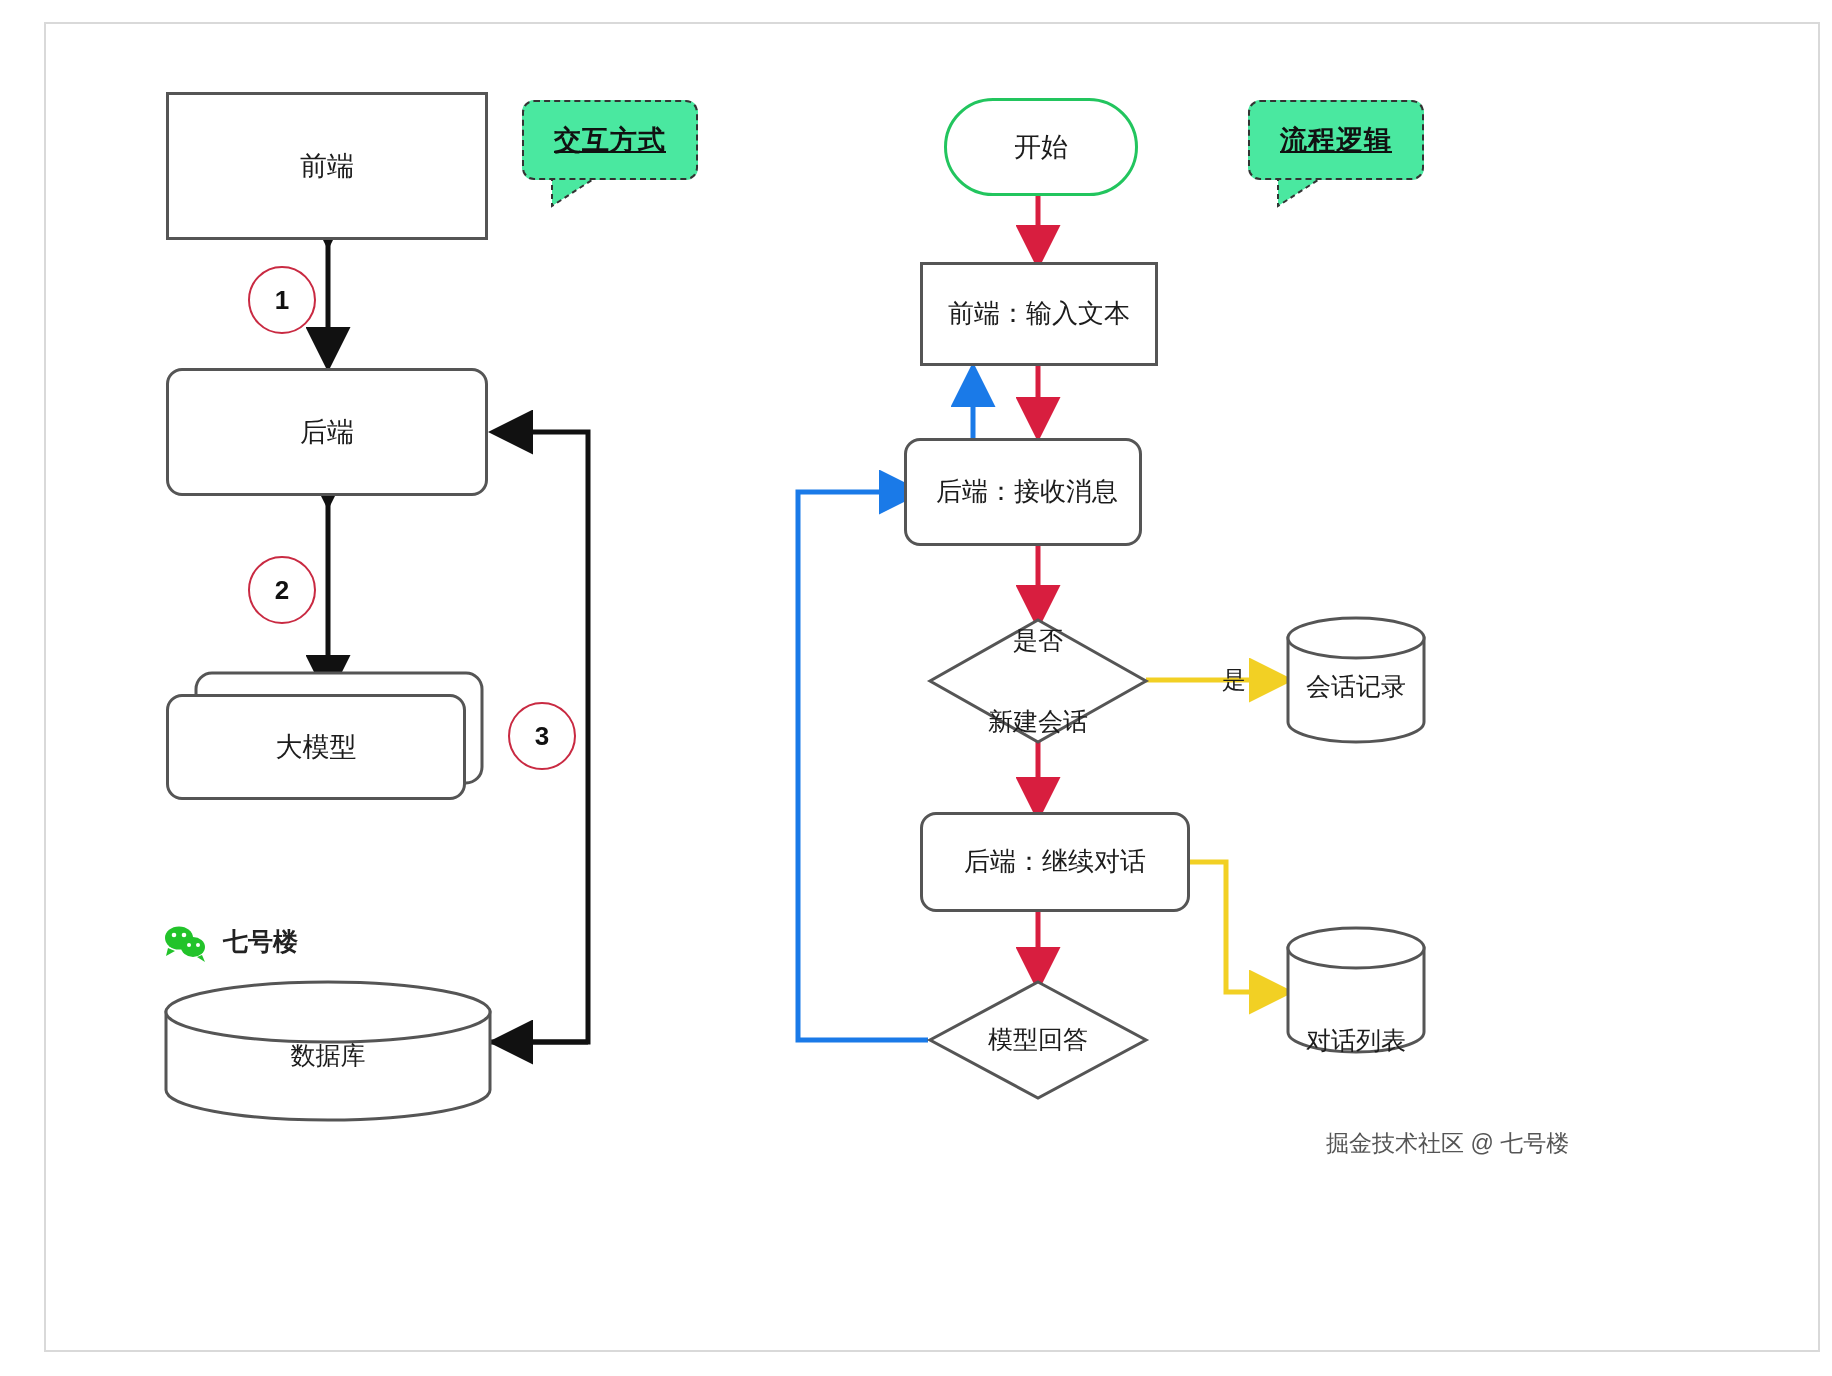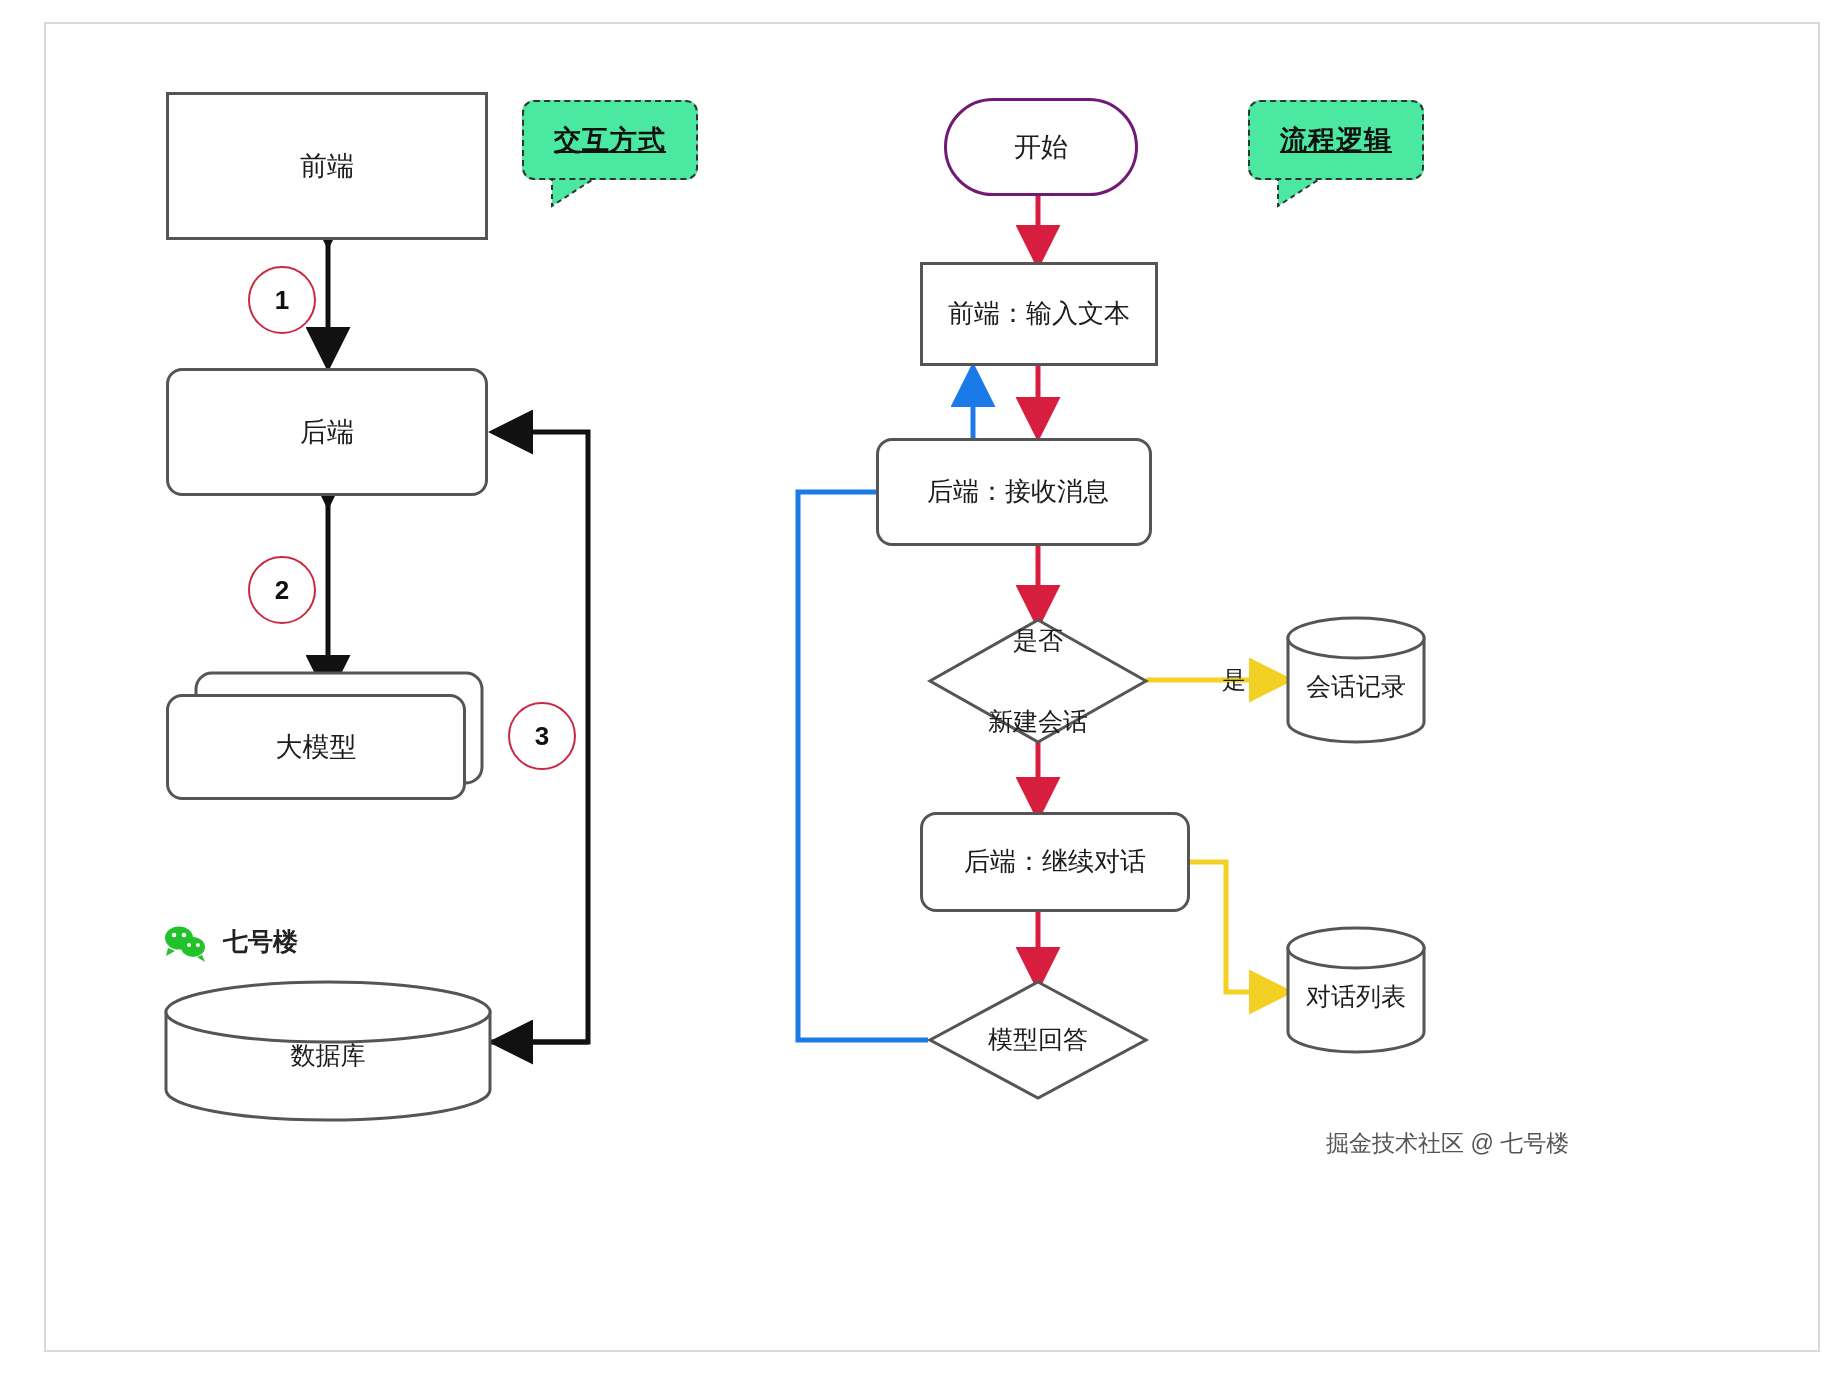--- a/index.html
+++ b/index.html
@@ -4,21 +4,21 @@
 <style>
   html,body{margin:0;padding:0;background:#ffffff;}
   body{font-family:"Liberation Sans","DejaVu Sans",sans-serif;}
   #canvas{position:relative;width:1832px;height:1376px;background:#fff;overflow:hidden;margin-left:16px;}
   .frame{position:absolute;left:28px;top:22px;width:1776px;height:1330px;border:2px solid #d9d9d9;background:#fff;box-sizing:border-box;}
   svg.layer{position:absolute;left:0;top:0;width:1832px;height:1376px;pointer-events:none;}
   .node{position:absolute;box-sizing:border-box;display:flex;align-items:center;justify-content:center;
         color:#1c1c1c;text-align:center;line-height:1.35;background:#fff;}
   .rect-sharp{border:3px solid #555555;border-radius:0;}
   .rect-round{border:3px solid #555555;border-radius:16px;}
-  .stadium{border:3px solid #701a75;border-radius:999px;}
+  .stadium{border:3px solid #22c55e;border-radius:999px;}
   .zh{font-family:"Liberation Sans","DejaVu Sans",sans-serif;}
   .num-badge{position:absolute;width:64px;height:64px;border:2px solid #c92a42;border-radius:50%;
         background:#fff;display:flex;align-items:center;justify-content:center;font-weight:bold;font-size:26px;color:#111;}
   .callout{position:absolute;background:#4ae8a0;border:2px dashed #333;border-radius:12px;
         display:flex;align-items:center;justify-content:center;}
   .callout span{font-weight:bold;font-size:27px;color:#111;text-decoration:underline;letter-spacing:1px;}
   .edge-label{position:absolute;font-size:24px;color:#1c1c1c;background:transparent;}
   .wm-wechat{position:absolute;display:flex;align-items:center;gap:9px;font-size:25px;color:#222;font-weight:bold;}
   .wm-bottom{position:absolute;font-size:23px;color:#555;}
   .diamond-label{position:absolute;display:flex;flex-direction:column;align-items:center;justify-content:center;
@@ -157,38 +157,38 @@
   </div>
 
   <div class="node stadium zh t27" style="left:928px;top:98px;width:194px;height:98px;">
     <span>开始</span>
   </div>
 
   <div class="node rect-sharp zh t26" style="left:904px;top:262px;width:238px;height:104px;">
     <span>前端：输入文本</span>
   </div>
 
-  <div class="node rect-round zh t26" style="left:860px;top:438px;width:276px;height:108px;padding-left:8px;">
+  <div class="node rect-round zh t26" style="left:888px;top:438px;width:238px;height:108px;padding-left:8px;">
     <span>后端：接收消息</span>
   </div>
 
   <div class="diamond-label zh" style="left:936px;top:638px;width:172px;height:86px;gap:44px;">
     <span>是否</span>
     <span>新建会话</span>
   </div>
 
   <div class="cyl-label zh" style="left:1272px;top:656px;width:136px;height:60px;">
     <span>会话记录</span>
   </div>
 
   <div class="node rect-round zh t26" style="left:904px;top:812px;width:270px;height:100px;">
     <span>后端：继续对话</span>
   </div>
 
-  <div class="cyl-label zh" style="left:1272px;top:966px;width:136px;height:60px;">
+  <div class="cyl-label zh" style="left:1272px;top:1010px;width:136px;height:60px;">
     <span>对话列表</span>
   </div>
 
   <div class="diamond-label zh" style="left:936px;top:1014px;width:172px;height:52px;">
     <span>模型回答</span>
   </div>
 
   <div class="edge-label zh" style="left:1206px;top:664px;">
     <span>是</span>
   </div>

